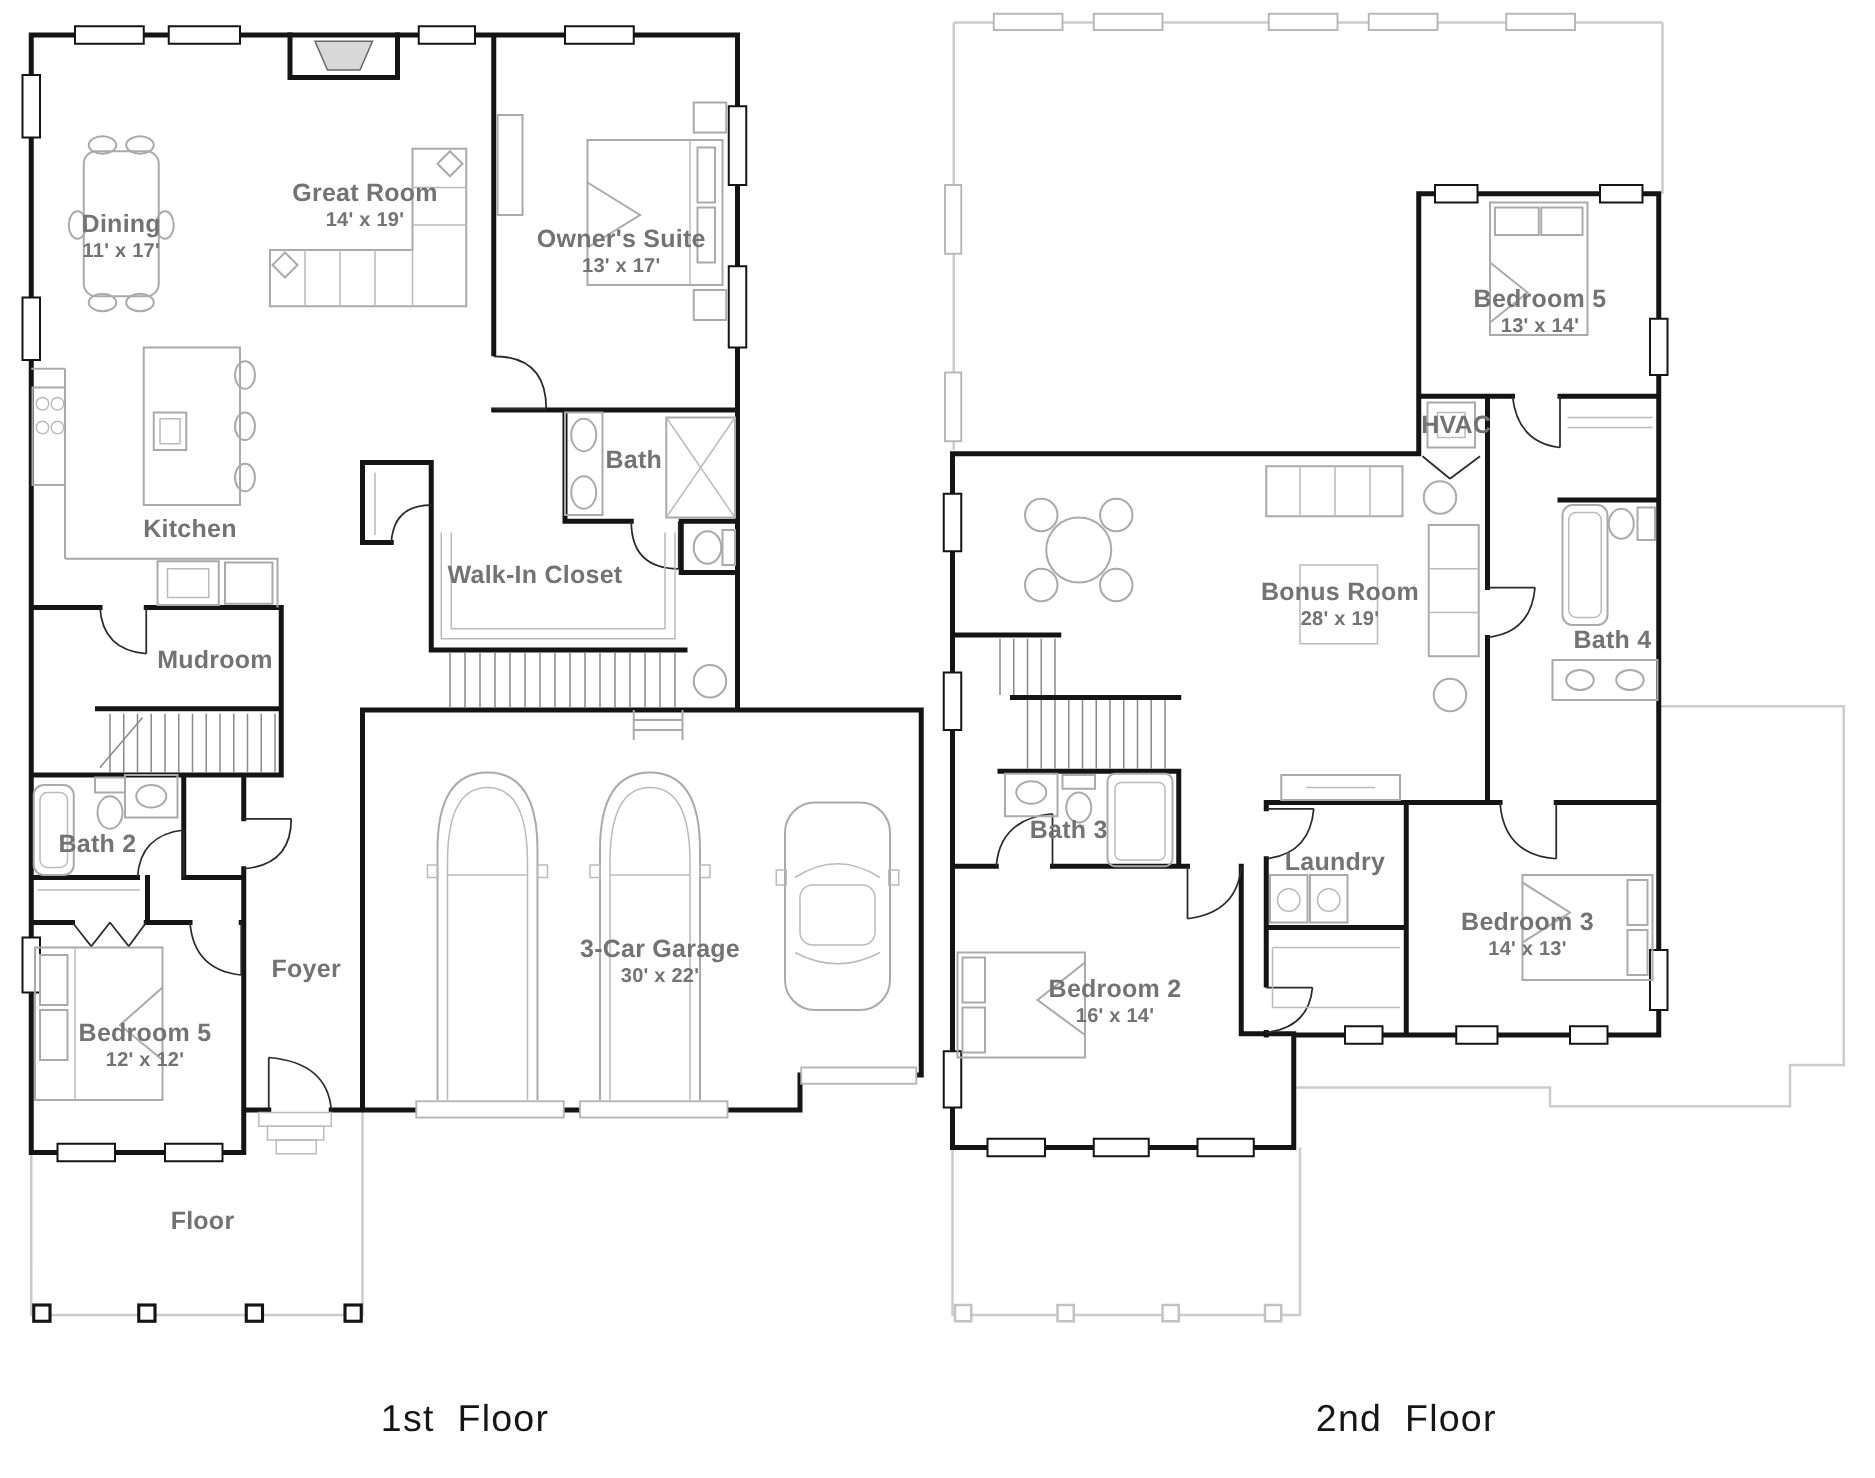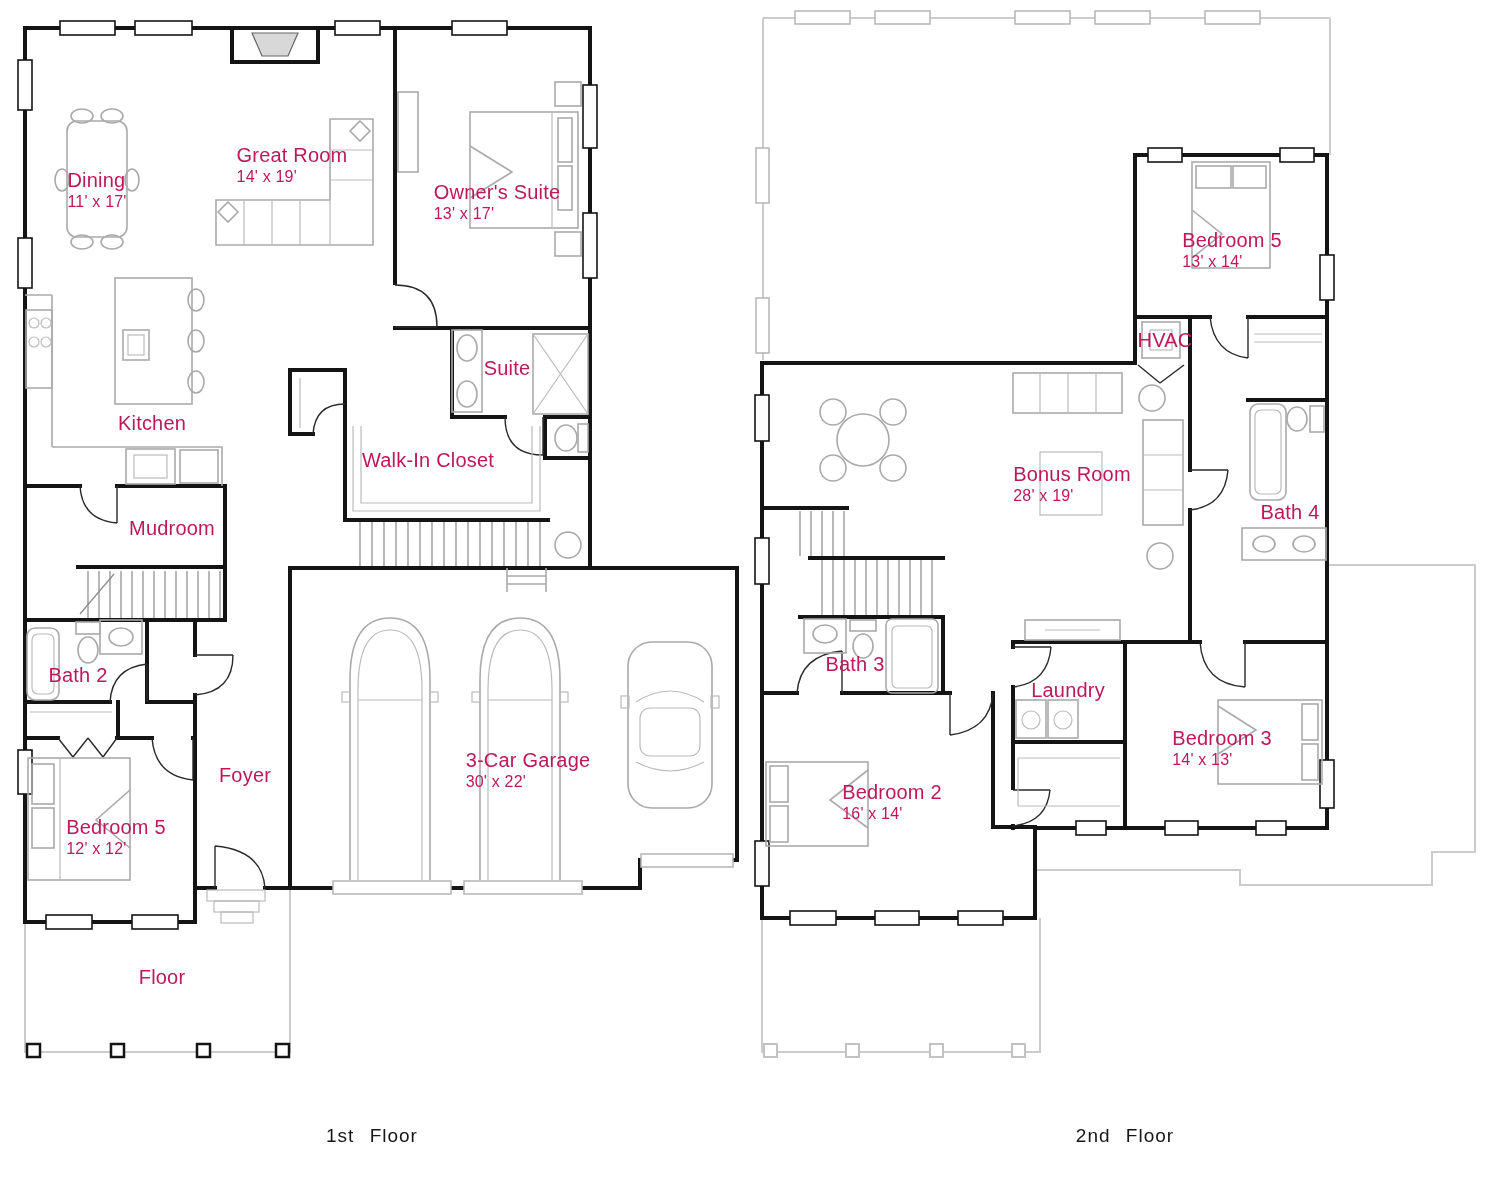--- a/index.html
+++ b/index.html
@@ -12,25 +12,25 @@
   .f   {stroke:#aaaaaa;stroke-width:1.6;fill:none;}
   .f2  {stroke:#bbbbbb;stroke-width:1.2;fill:none;}
   .g   {stroke:#cccccc;stroke-width:2;fill:none;}
   .tread{stroke:#8a8a8a;stroke-width:1.2;fill:none;}
   .win {fill:#ffffff;stroke:#141414;stroke-width:1.6;}
   .wing{fill:#ffffff;stroke:#b5b5b5;stroke-width:1.5;}
   .post{fill:#ffffff;stroke:#141414;stroke-width:2.5;}
   .postg{fill:#ffffff;stroke:#c2c2c2;stroke-width:2;}
   .fp  {fill:#d8d8d8;stroke:#666;stroke-width:1.2;}
   
-  .room-label{position:absolute;transform:translate(-50%,-50%);color:#be185d;
-      font-size:20px;line-height:1.18;font-weight:400;white-space:nowrap;letter-spacing:.2px;}
+  .room-label{position:absolute;transform:translate(-50%,-50%);text-align:center;color:#737373;
+      font-size:20px;line-height:1.18;font-weight:700;white-space:nowrap;letter-spacing:.2px;}
   .room-label .rdims{display:block;font-size:16px;}
   .room-label .rdims:empty{display:none;}
-  .floor-caption{position:absolute;transform:translate(-50%,-50%);color:#161616;font-size:19px;
+  .floor-caption{position:absolute;transform:translate(-50%,-50%);color:#161616;font-size:30px;
       font-weight:500;letter-spacing:1px;word-spacing:9px;white-space:nowrap;}
 </style>
 </head>
 <body>
 
 <div class="canvas">
 
 <svg class="plan-svg" width="1500" height="1182" viewBox="0 0 1500 1182">
 
   <g>
@@ -374,21 +374,21 @@
   </div>
   <div class="room-label" style="left:292px;top:165px">
     <span class="rname">Great Room</span>
     <span class="rdims">14' x 19'</span>
   </div>
   <div class="room-label" style="left:497px;top:202px">
     <span class="rname">Owner's Suite</span>
     <span class="rdims">13' x 17'</span>
   </div>
   <div class="room-label" style="left:507px;top:369px">
-    <span class="rname">Suite</span>
+    <span class="rname">Bath</span>
     
   </div>
   <div class="room-label" style="left:152px;top:424px">
     <span class="rname">Kitchen</span>
     
   </div>
   <div class="room-label" style="left:428px;top:461px">
     <span class="rname">Walk-In Closet</span>
     
   </div>

